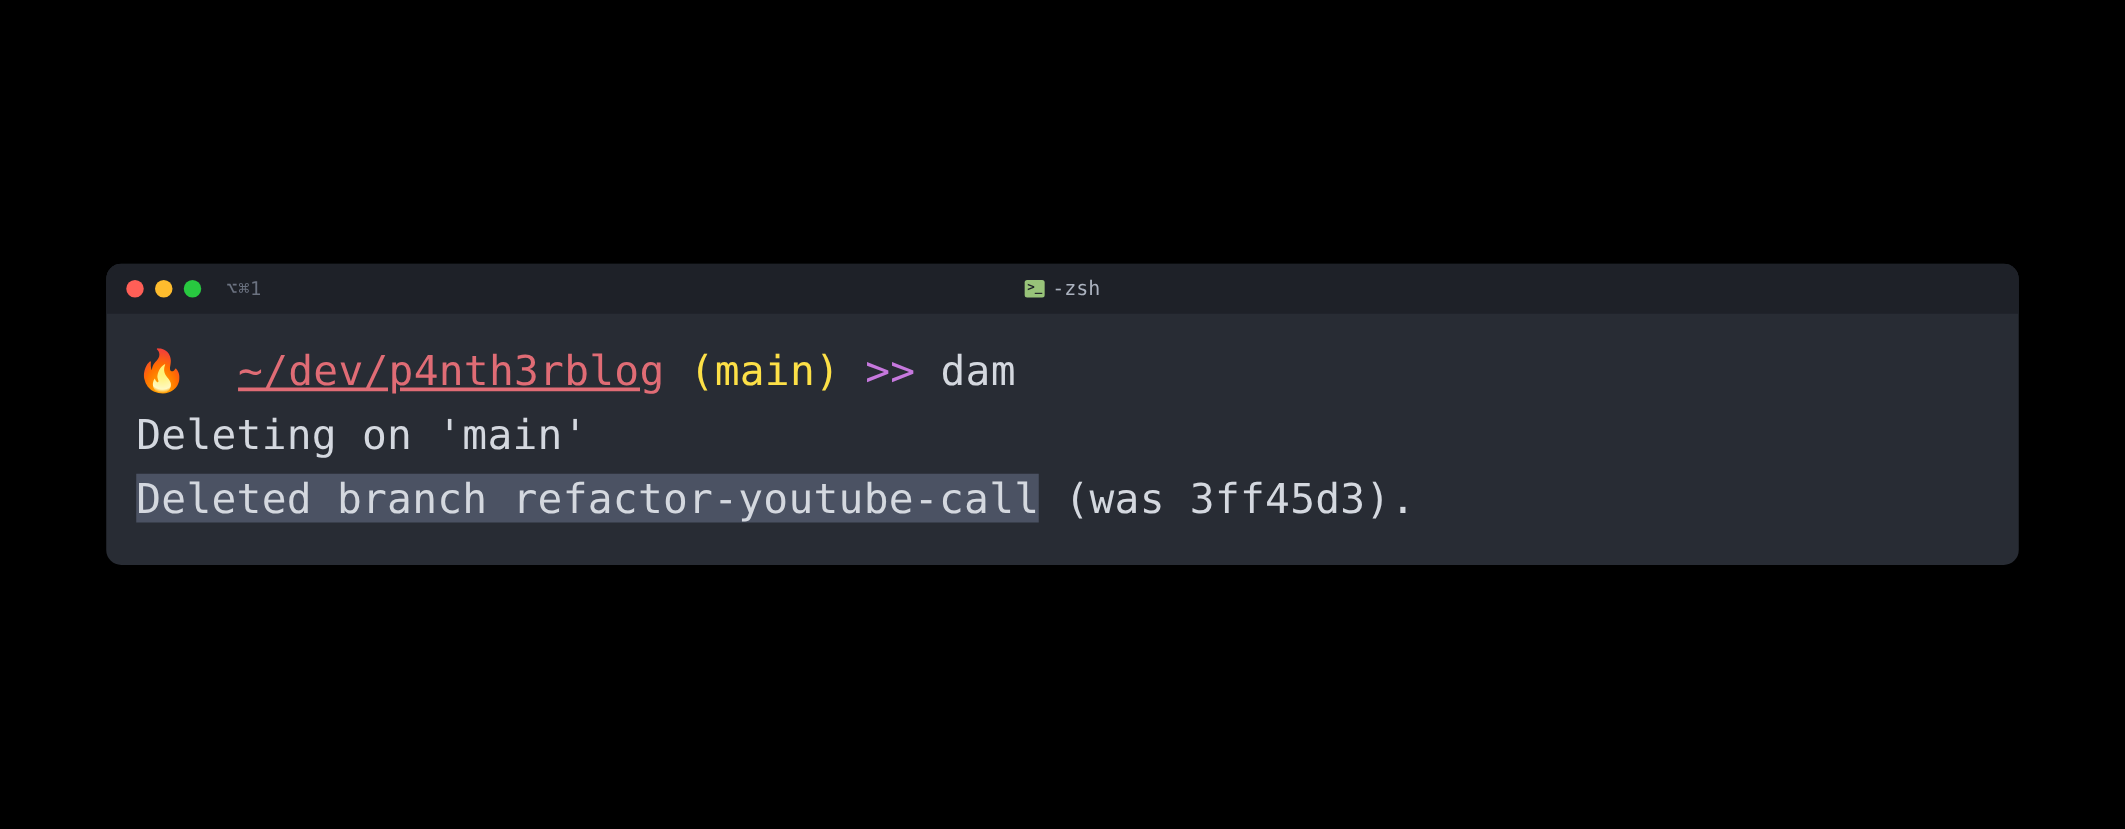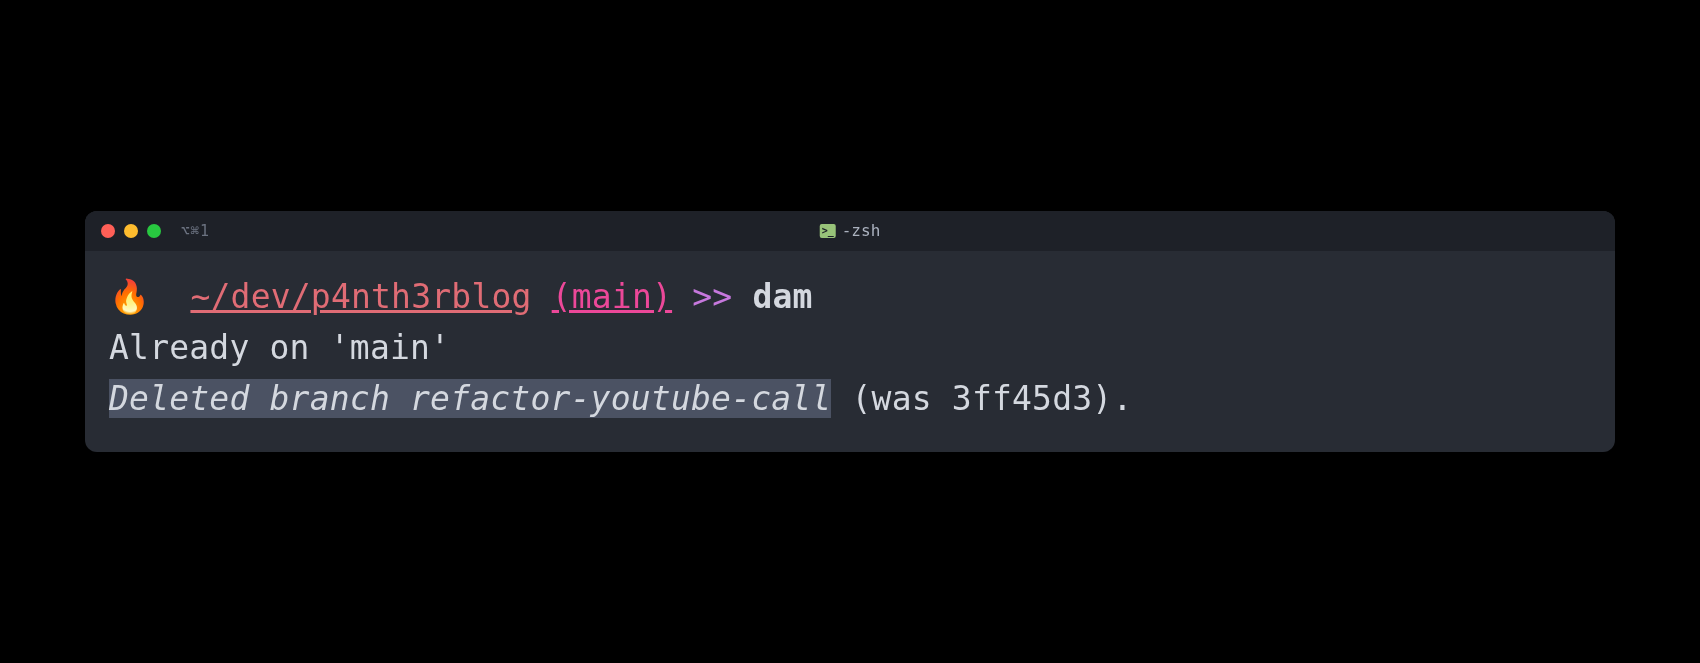--- a/index.html
+++ b/index.html
@@ -79,28 +79,27 @@
       color: #d4d8df;
       letter-spacing: 0.2px;
     }
     .line {
       white-space: pre;
     }
     .fire-icon {
       display: inline-block;
     }
     .path { color: #e06c75; text-decoration: underline; }
-    .branch { color: #ec4899; text-decoration: underline; }
+    .branch { color: #fde047; }
     .prompt-arrows { color: #c678dd; }
-    .command { color: #d4d8df; font-weight: bold; }
+    .command { color: #d4d8df; }
     .output { color: #d4d8df; }
     .highlight {
       background: #4b5263;
       color: #d4d8df;
-      font-style: italic;
     }
     .done-check {
       display: inline-flex;
       width: 36px;
       height: 36px;
       background: #6b7280;
       border-radius: 7px;
       align-items: center;
       justify-content: center;
       vertical-align: middle;
@@ -133,16 +132,16 @@
       <div class="traffic-light green"></div>
     </div>
     <div class="tab-label">⌥⌘1</div>
     <div class="window-title">
       <span class="title-icon">&gt;_</span>
       <span>-zsh</span>
     </div>
   </div>
   <div class="terminal-body">
     <div class="line"><span class="fire-icon">🔥</span>  <span class="path">~/dev/p4nth3rblog</span> <span class="branch">(main)</span> <span class="prompt-arrows">&gt;&gt;</span> <span class="command">dam</span></div>
-    <div class="line output">Already on 'main'</div>
+    <div class="line output">Deleting on 'main'</div>
     <div class="line output"><span class="highlight">Deleted branch refactor-youtube-call</span><span> (was 3ff45d3).</span></div>
   </div>
 </div>
 
 </body></html>

